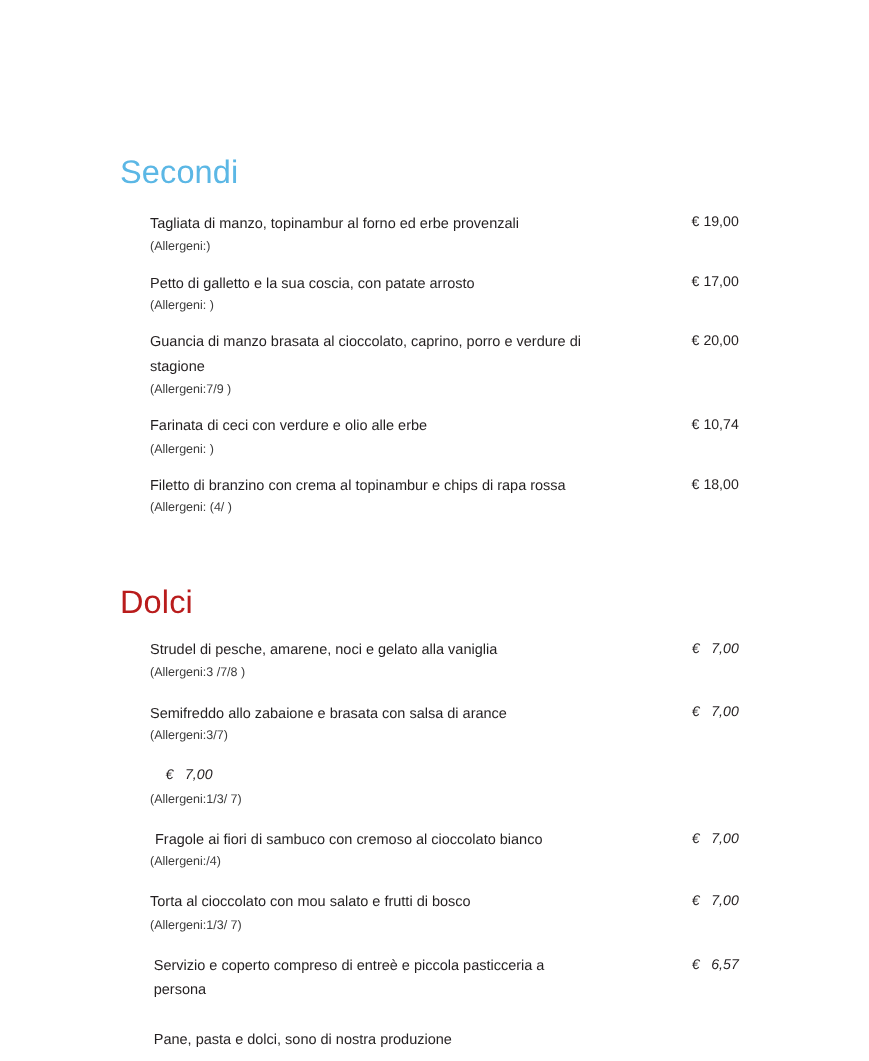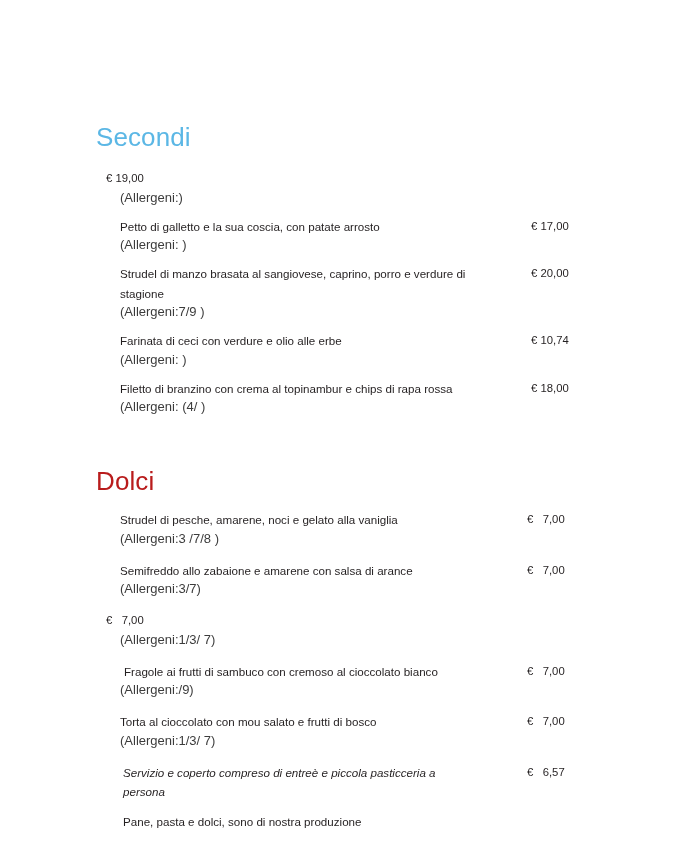--- a/index.html
+++ b/index.html
@@ -70,83 +70,84 @@
     padding-left: 24px;
     max-width: 375px;
     white-space: pre-wrap;
   }
 
   .item-price {
     flex: 0 0 auto;
     font-size: 11.3px;
     line-height: 19.5px;
     color: #231f20;
-    text-align: left;
+    text-align: right;
     white-space: pre;
     padding-left: 10px;
     min-width: 74px;
   }
 
   .item-allergens {
-    font-size: 13px;
+    font-size: 10px;
     line-height: 13px;
     color: #3c3c3c;
     padding-left: 24px;
     margin-top: 2px;
     white-space: pre;
   }
 
   
   .item.indented .item-name    { padding-left: 28px; }
 
   
-  .note .item-name { padding-left: 27px; font-style: italic; }
+  .note .item-name { padding-left: 27px; }
   .note .note-line2 {
     font-size: 11.6px;
     line-height: 19.5px;
     color: #231f20;
     padding-left: 27px;
-    margin-top: 10px;
+    margin-top: 20px;
   }
 
   
   .section-secondi .item-price { min-width: 70px; }
-  .section-dolci   .item-price { min-width: 74px; }
+  .section-dolci   .item-price { min-width: 74px; font-style: italic; }
 
   .section-dolci .item { margin-bottom: 16px; }
 </style>
 </head>
 <body style="background: rgb(255, 255, 255);">
 
 <div class="page">
   <div class="content">
 
     <section class="section section-secondi">
       <h2 class="section-heading" style="color: rgb(91, 183, 229);">Secondi</h2>
 
       <div class="items">
 
         <div class="item">
           <div class="item-main">
+            <span class="item-name">Tagliata di manzo, topinambur al forno ed erbe provenzali</span>
             <span class="item-price">€ 19,00</span>
           </div>
           <div class="item-allergens">(Allergeni:)</div>
         </div>
 
         <div class="item">
           <div class="item-main">
             <span class="item-name">Petto di galletto e la sua coscia, con patate arrosto</span>
             <span class="item-price">€ 17,00</span>
           </div>
           <div class="item-allergens">(Allergeni: )</div>
         </div>
 
         <div class="item">
           <div class="item-main">
-            <span class="item-name">Strudel di manzo brasata al sangiovese, caprino, porro e verdure di stagione</span>
+            <span class="item-name">Guancia di manzo brasata al cioccolato, caprino, porro e verdure di stagione</span>
             <span class="item-price">€ 20,00</span>
           </div>
           <div class="item-allergens">(Allergeni:7/9 )</div>
         </div>
 
         <div class="item">
           <div class="item-main">
             <span class="item-name">Farinata di ceci con verdure e olio alle erbe</span>
             <span class="item-price">€ 10,74</span>
           </div>
@@ -172,39 +173,39 @@
         <div class="item">
           <div class="item-main">
             <span class="item-name">Strudel di pesche, amarene, noci e gelato alla vaniglia</span>
             <span class="item-price">€   7,00</span>
           </div>
           <div class="item-allergens">(Allergeni:3 /7/8 )</div>
         </div>
 
         <div class="item">
           <div class="item-main">
-            <span class="item-name">Semifreddo allo zabaione e amarene con salsa di arance</span>
+            <span class="item-name">Semifreddo allo zabaione e brasata con salsa di arance</span>
             <span class="item-price">€   7,00</span>
           </div>
           <div class="item-allergens">(Allergeni:3/7)</div>
         </div>
 
         <div class="item">
           <div class="item-main">
             <span class="item-price">€   7,00</span>
           </div>
           <div class="item-allergens">(Allergeni:1/3/ 7)</div>
         </div>
 
         <div class="item indented">
           <div class="item-main">
-            <span class="item-name">Fragole ai frutti di sambuco con cremoso al cioccolato bianco</span>
-            <span class="item-price">€   7,00</span>
-          </div>
-          <div class="item-allergens">(Allergeni:/9)</div>
+            <span class="item-name">Fragole ai fiori di sambuco con cremoso al cioccolato bianco</span>
+            <span class="item-price">€   7,00</span>
+          </div>
+          <div class="item-allergens">(Allergeni:/4)</div>
         </div>
 
         <div class="item">
           <div class="item-main">
             <span class="item-name">Torta al cioccolato con mou salato e frutti di bosco</span>
             <span class="item-price">€   7,00</span>
           </div>
           <div class="item-allergens">(Allergeni:1/3/ 7)</div>
         </div>
 

